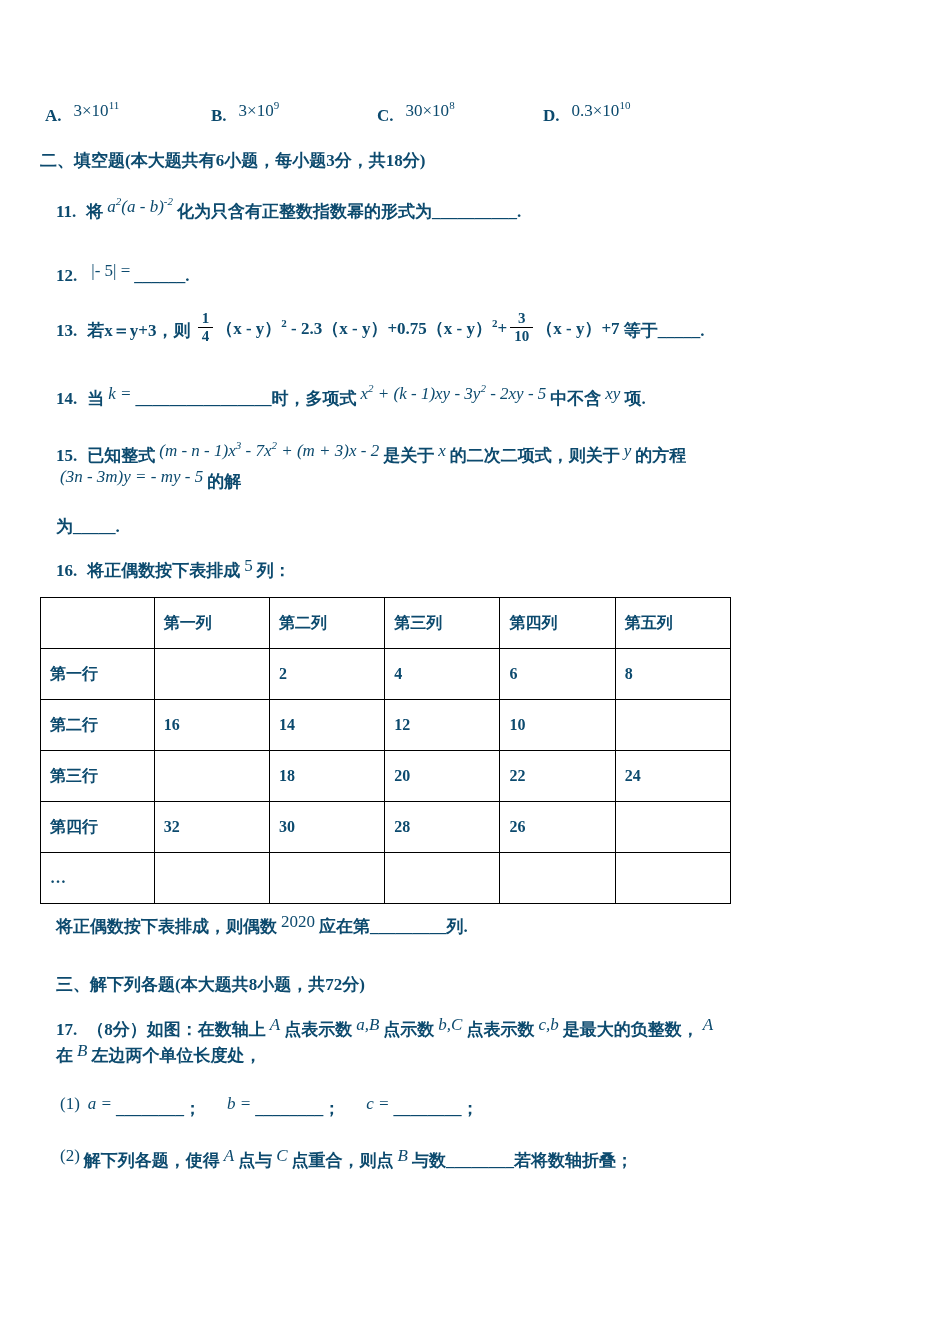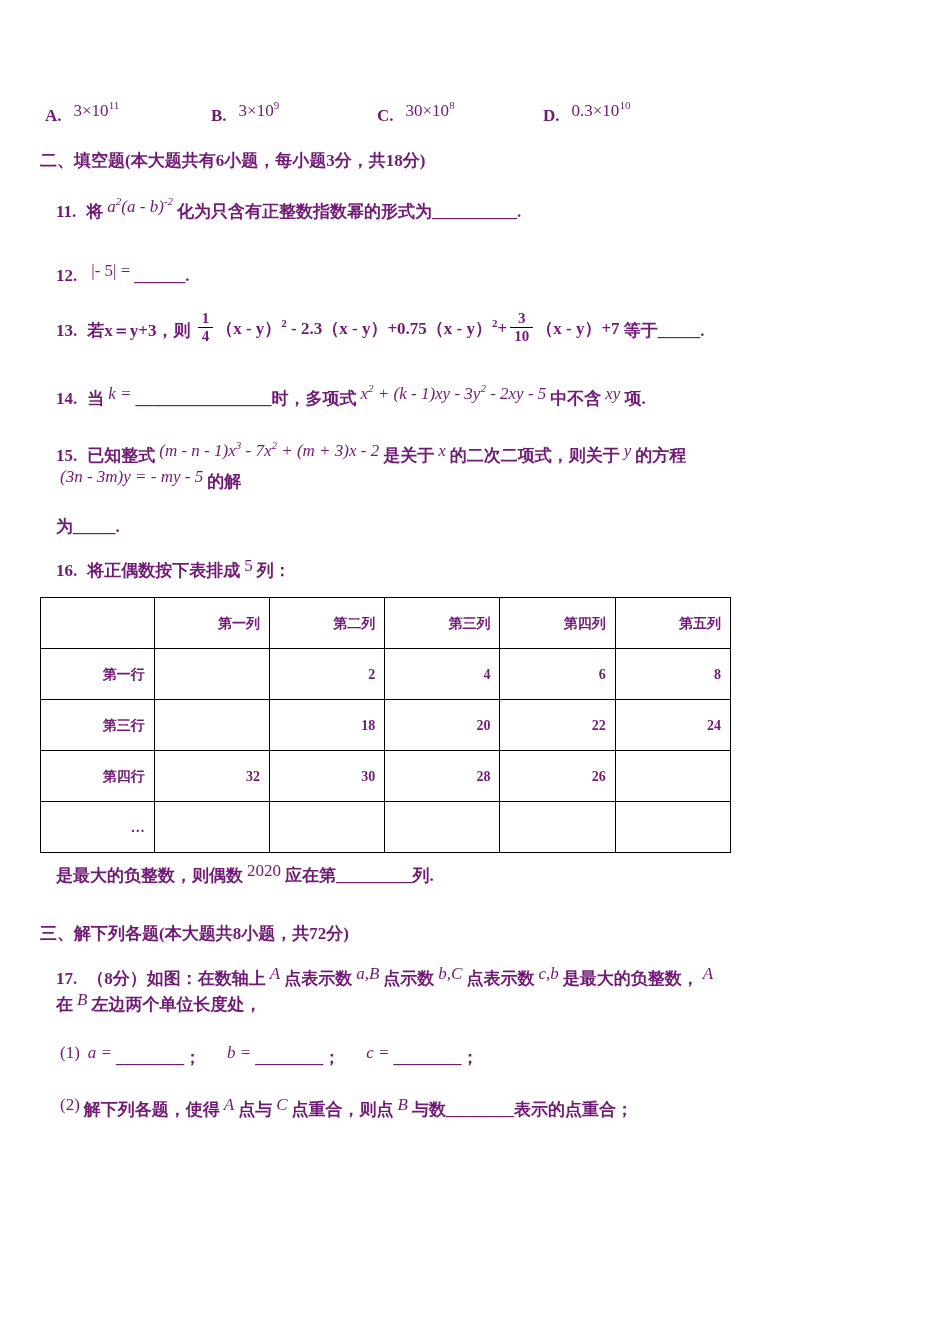--- a/index.html
+++ b/index.html
@@ -1,20 +1,20 @@
 <!DOCTYPE html>
 <html><head>
 <meta charset="utf-8">
 <style>
   html,body { margin:0; padding:0; background:#ffffff; }
   .page {
     width:776px; min-height:1344px; box-sizing:border-box;
     padding:103px 45px 40px 40px;
     font-family:"Liberation Serif","DejaVu Serif",serif;
-    font-size:17px; color:#701a75; line-height:1.5;
+    font-size:17px; color:#0c4a6e; line-height:1.5;
   }
   .line { padding-left:5px;margin-left:11px; }
   .cn { font-weight:bold; }
   .qnum { font-weight:bold; margin-right:10px; }
   .blank { font-weight:bold; }
   
   .m-up { font-weight:normal; position:relative; top:-5px; margin:0 4px; white-space:nowrap; }
   .m-it { font-style:italic; font-weight:normal; position:relative; top:-5px; margin:0 4px; white-space:nowrap; }
   .m-b  { font-weight:bold; position:relative; top:-2px; white-space:nowrap; }
   .sup { font-size:11px; vertical-align:super; line-height:0; }
@@ -31,30 +31,30 @@
   
   .sec2 { margin-top:19px; }
   .q11 { margin-top:26px; }
   .q12 { margin-top:38px; }
   .q13 { margin-top:26px; }
   .q14 { margin-top:36px; }
   .q15 { margin-top:32px; }
   .q15b { margin-top:20px; }
   .q16 { margin-top:18px; }
   .aftertable { margin-top:10px; }
-  .sec3 { margin-top:32px; }
+  .sec3 { margin-top:32px;margin-left:16px; }
   .q17l1 { margin-top:20px; }
   .q17l2 { margin-top:30px; }
   .q17p1 { margin-top:28px; }
   .q17p2 { margin-top:26px; }
   .grp { margin-right:22px; }
   
   table.grid { border-collapse:collapse; table-layout:fixed; margin-top:14px; }
   table.grid td { border:1px solid #000; height:46px; padding:2px 9px;
-                  font-weight:bold; font-size:14px; vertical-align:middle; text-align:right;
+                  font-weight:bold; font-size:16px; vertical-align:middle; text-align:left;
                   overflow:hidden; }
 </style>
 </head>
 <body>
 
 <div class="page">
 
   <div class="choices">
     <div class="choice">
       <span class="lbl">A.</span><span class="m-up val"><span>3×10</span><sup class="sup">11</sup></span>
@@ -121,20 +121,28 @@
     </tr>
     <tr>
       <td>第一行</td>
       <td></td>
       <td>2</td>
       <td>4</td>
       <td>6</td>
       <td>8</td>
     </tr>
     <tr>
+      <td>第二行</td>
+      <td>16</td>
+      <td>14</td>
+      <td>12</td>
+      <td>10</td>
+      <td></td>
+    </tr>
+    <tr>
       <td>第三行</td>
       <td></td>
       <td>18</td>
       <td>20</td>
       <td>22</td>
       <td>24</td>
     </tr>
     <tr>
       <td>第四行</td>
       <td>32</td>
@@ -148,28 +156,28 @@
       <td></td>
       <td></td>
       <td></td>
       <td></td>
       <td></td>
     </tr>
   </tbody>
     </table>
 
   <div class="line aftertable">
-    <span class="cn">是最大的负整数，则偶数</span><span class="m-up">2020</span><span class="cn">应在第</span><span class="blank">_________</span><span class="cn">列.</span>
+    <span class="cn">将正偶数按下表排成，则偶数</span><span class="m-up">2020</span><span class="cn">应在第</span><span class="blank">_________</span><span class="cn">列.</span>
   </div>
 
   <div class="sec3 cn">三、解下列各题(本大题共8小题，共72分)</div>
 
   <div class="line q17l1">
     <span class="qnum">17.</span><span class="cn">（8分）如图：在数轴上</span><span class="m-it">A</span><span class="cn">点表示数</span><span class="m-it">a,B</span><span class="cn">点示数</span><span class="m-it">b,C</span><span class="cn">点表示数</span><span class="m-it">c,b</span><span class="cn">是最大的负整数，</span><span class="m-it">A</span><span class="cn">在</span><span class="m-it">B</span><span class="cn">左边两个单位长度处，</span>
   </div>
   <div class="line q17p1">
     <span class="m-up">(1)</span><span class="grp"><span class="m-it">a =</span><span class="blank">________</span><span class="cn">；</span></span><span class="grp"><span class="m-it">b =</span><span class="blank">________</span><span class="cn">；</span></span><span class="grp"><span class="m-it">c =</span><span class="blank">________</span><span class="cn">；</span></span>
   </div>
   <div class="line q17p2">
-    <span class="m-up">(2)</span><span class="cn">解下列各题，使得</span><span class="m-it">A</span><span class="cn">点与</span><span class="m-it">C</span><span class="cn">点重合，则点</span><span class="m-it">B</span><span class="cn">与数</span><span class="blank">________</span><span class="cn">表示的点重合；</span>
+    <span class="m-up">(2)</span><span class="cn">解下列各题，使得</span><span class="m-it">A</span><span class="cn">点与</span><span class="m-it">C</span><span class="cn">点重合，则点</span><span class="m-it">B</span><span class="cn">与数</span><span class="blank">________</span><span class="cn">若将数轴折叠；</span>
   </div>
 
 </div>
 
 </body></html>

